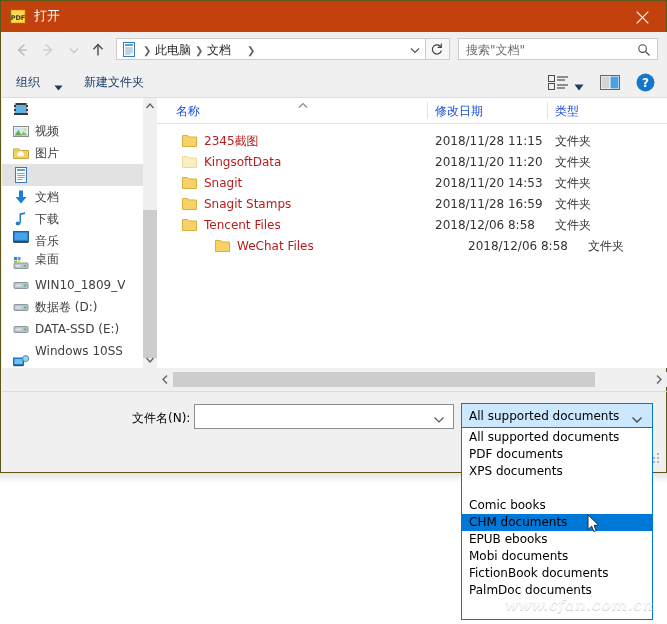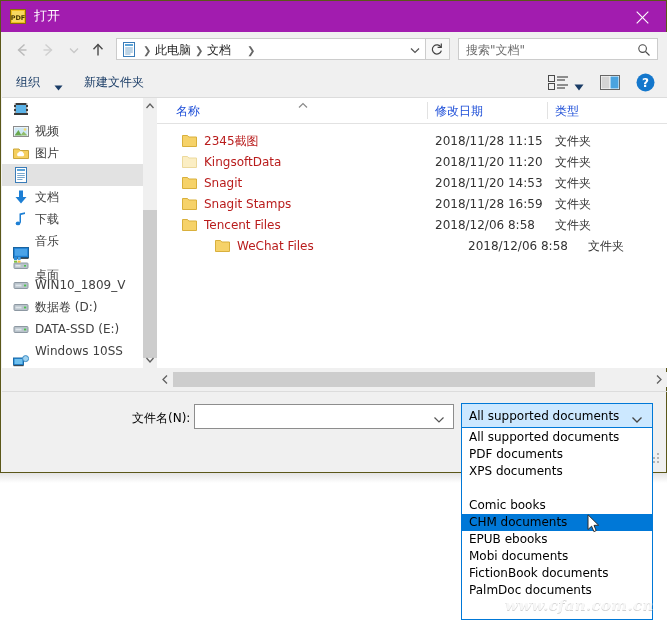--- a/index.html
+++ b/index.html
@@ -11,21 +11,21 @@
     -webkit-font-smoothing:antialiased;
   }
   
   #page-bg{position:absolute;left:0;top:0;width:667px;height:624px;background:#ffffff;}
   #below-shadow{position:absolute;left:0;top:473px;width:667px;height:10px;
     background:linear-gradient(#e4e4e4,#f4f4f4 60%,#ffffff);}
   
   #dialog{position:absolute;left:0;top:0;width:667px;height:473px;
     background:#f0f0f0;box-sizing:border-box;border:1px solid #5b5719;}
   
-  #titlebar{position:absolute;left:0;top:0;width:665px;height:31px;background:#a21caf;}
+  #titlebar{position:absolute;left:0;top:0;width:665px;height:31px;background:#c2410c;}
   #title-icon{position:absolute;left:9px;top:7px;width:17px;height:17px;}
   #title-text{position:absolute;left:33px;top:6px;color:#ffffff;font-size:13px;
     font-family:"DejaVu Sans",sans-serif;line-height:17px;}
   #close-btn{position:absolute;right:0;top:0;width:46px;height:31px;}
   #close-btn svg{position:absolute;left:16px;top:10px;}
   
   #navrow{position:absolute;left:1px;top:31px;width:665px;height:35px;background:#f0f0f0;}
   .navbtn{position:absolute;top:8px;width:20px;height:20px;}
   #nav-back{left:10px;}
   #nav-fwd{left:36px;}
@@ -317,21 +317,21 @@
     <div class="navitem" style="top:110px;">
       <span class="nav-ico deep">
         <svg width="16" height="16" viewBox="0 0 16 16">
           <path d="M6.5 12.5 L6.5 2.5 L12 1.2 L12 3 L8 4.1 L8 11.5 Z" fill="#1d7fd4"></path>
           <ellipse cx="5" cy="12.4" rx="2.3" ry="1.9" fill="#1d7fd4"></ellipse>
         </svg>
       </span>
       <span class="nav-label deep">音乐</span>
     </div>
 
-    <div class="navitem" style="top:144px;">
+    <div class="navitem" style="top:128px;">
       <span class="nav-ico deep">
         <svg width="16" height="16" viewBox="0 0 16 16">
           <rect x="0.5" y="2.5" width="15" height="10" fill="#1d7fd4" stroke="#19639f"></rect>
           <rect x="1.8" y="3.8" width="12.4" height="7" fill="#4aa3e8"></rect>
           <rect x="0.5" y="12.5" width="15" height="1.4" fill="#2f3c46"></rect>
         </svg>
       </span>
       <span class="nav-label deep">桌面</span>
     </div>
 

